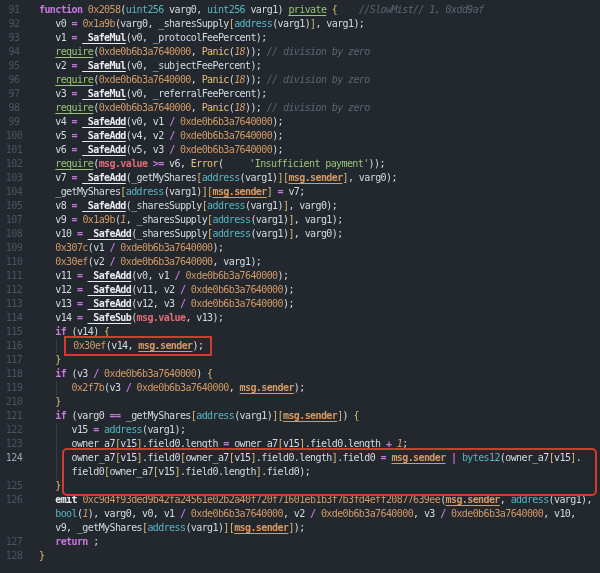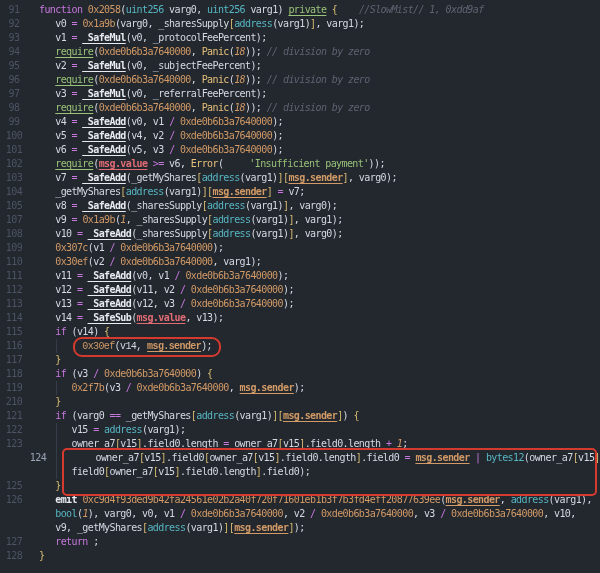--- a/index.html
+++ b/index.html
@@ -13,39 +13,39 @@
     letter-spacing:-0.6px;
     line-height:14px;
     padding-top:3px;
     box-sizing:border-box;
   }
   .code-row{position:relative;height:14px;white-space:pre;}
   .gutter{
     display:inline-block;width:28px;text-align:center;
     color:#4c5464;vertical-align:top;
   }
-  .gutter.hl{color:#9aa4b5;padding-left:24px;}
+  .gutter.hl{color:#9aa4b5;}
   .code-text{display:inline-block;padding-left:11px;vertical-align:top;}
   .s-d{color:#d4d9e3;}
-  .s-k{color:#c678dd;font-weight:normal;}
+  .s-k{color:#c678dd;font-weight:bold;}
   .s-t{color:#56b6c2;}
   .s-n{color:#d19a66;}
   .s-i{color:#d19a66;font-style:italic;}
   .s-g{color:#98c379;text-decoration:underline;text-underline-offset:2px;}
   .s-s{color:#98c379;margin-left:26px;}
   .s-y{color:#e5c07b;margin-top:20px;}
   .s-br{color:#d7bb72;}
   .s-c{color:#5d6470;font-style:italic;}
   .s-f{color:#e8ebf0;font-weight:bold;text-decoration:underline;text-underline-offset:2px;margin-top:36px;}
   .s-e{color:#e8ebf0;font-weight:bold;}
-  .s-mv{color:#e06c75;font-weight:bold;text-decoration:underline;text-underline-offset:2px;}
+  .s-mv{color:#e06c75;font-weight:bold;text-underline-offset:2px;}
   .s-ms{color:#d19a66;font-weight:bold;text-decoration:underline;text-underline-offset:2px;}
   .inline-redbox{
-    border:2px solid #d53a2f;border-radius:9px;
-    padding:2px 7px 3px 7px;margin-left:18px;font-family:Liberation Mono, monospace;
+    border:2px solid #d53a2f;border-radius:0;
+    padding:2px 7px 3px 7px;margin-left:9px;
   }
   .block-redbox{
     position:absolute;border:2px solid #d53a2f;border-radius:5px;
     pointer-events:none;box-sizing:border-box;
   }
   .indent-guide{
     position:absolute;left:56px;top:0;bottom:0;
     border-left:1px solid #363c47;
   }
 </style>

